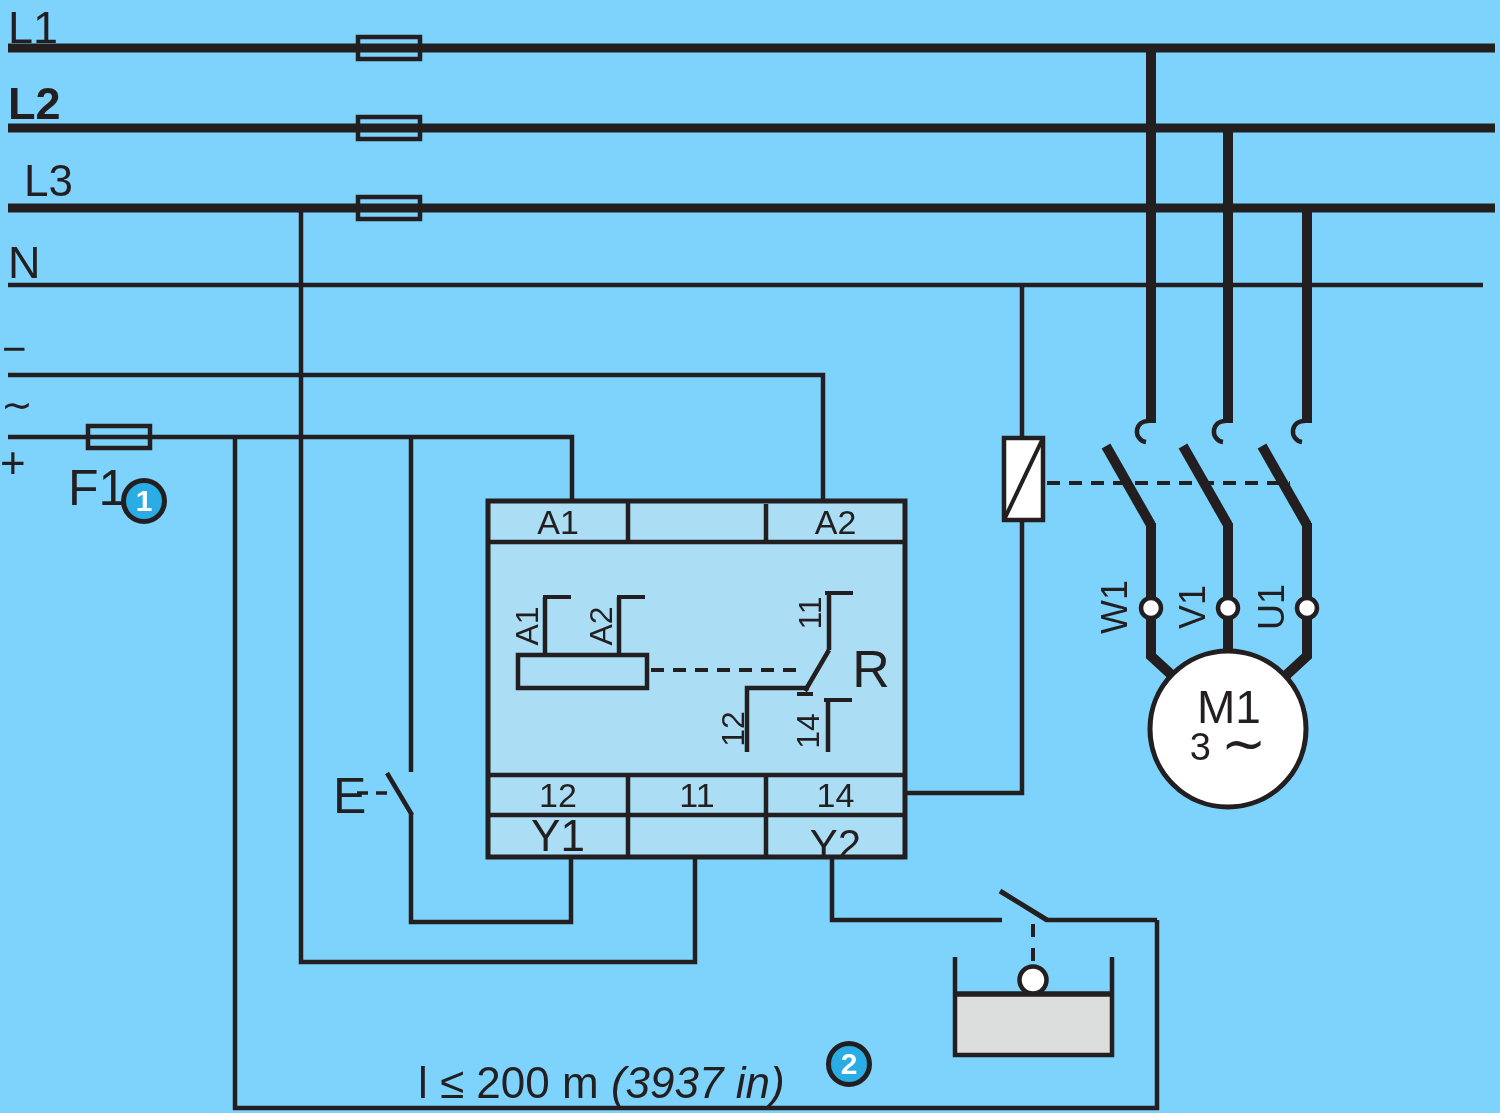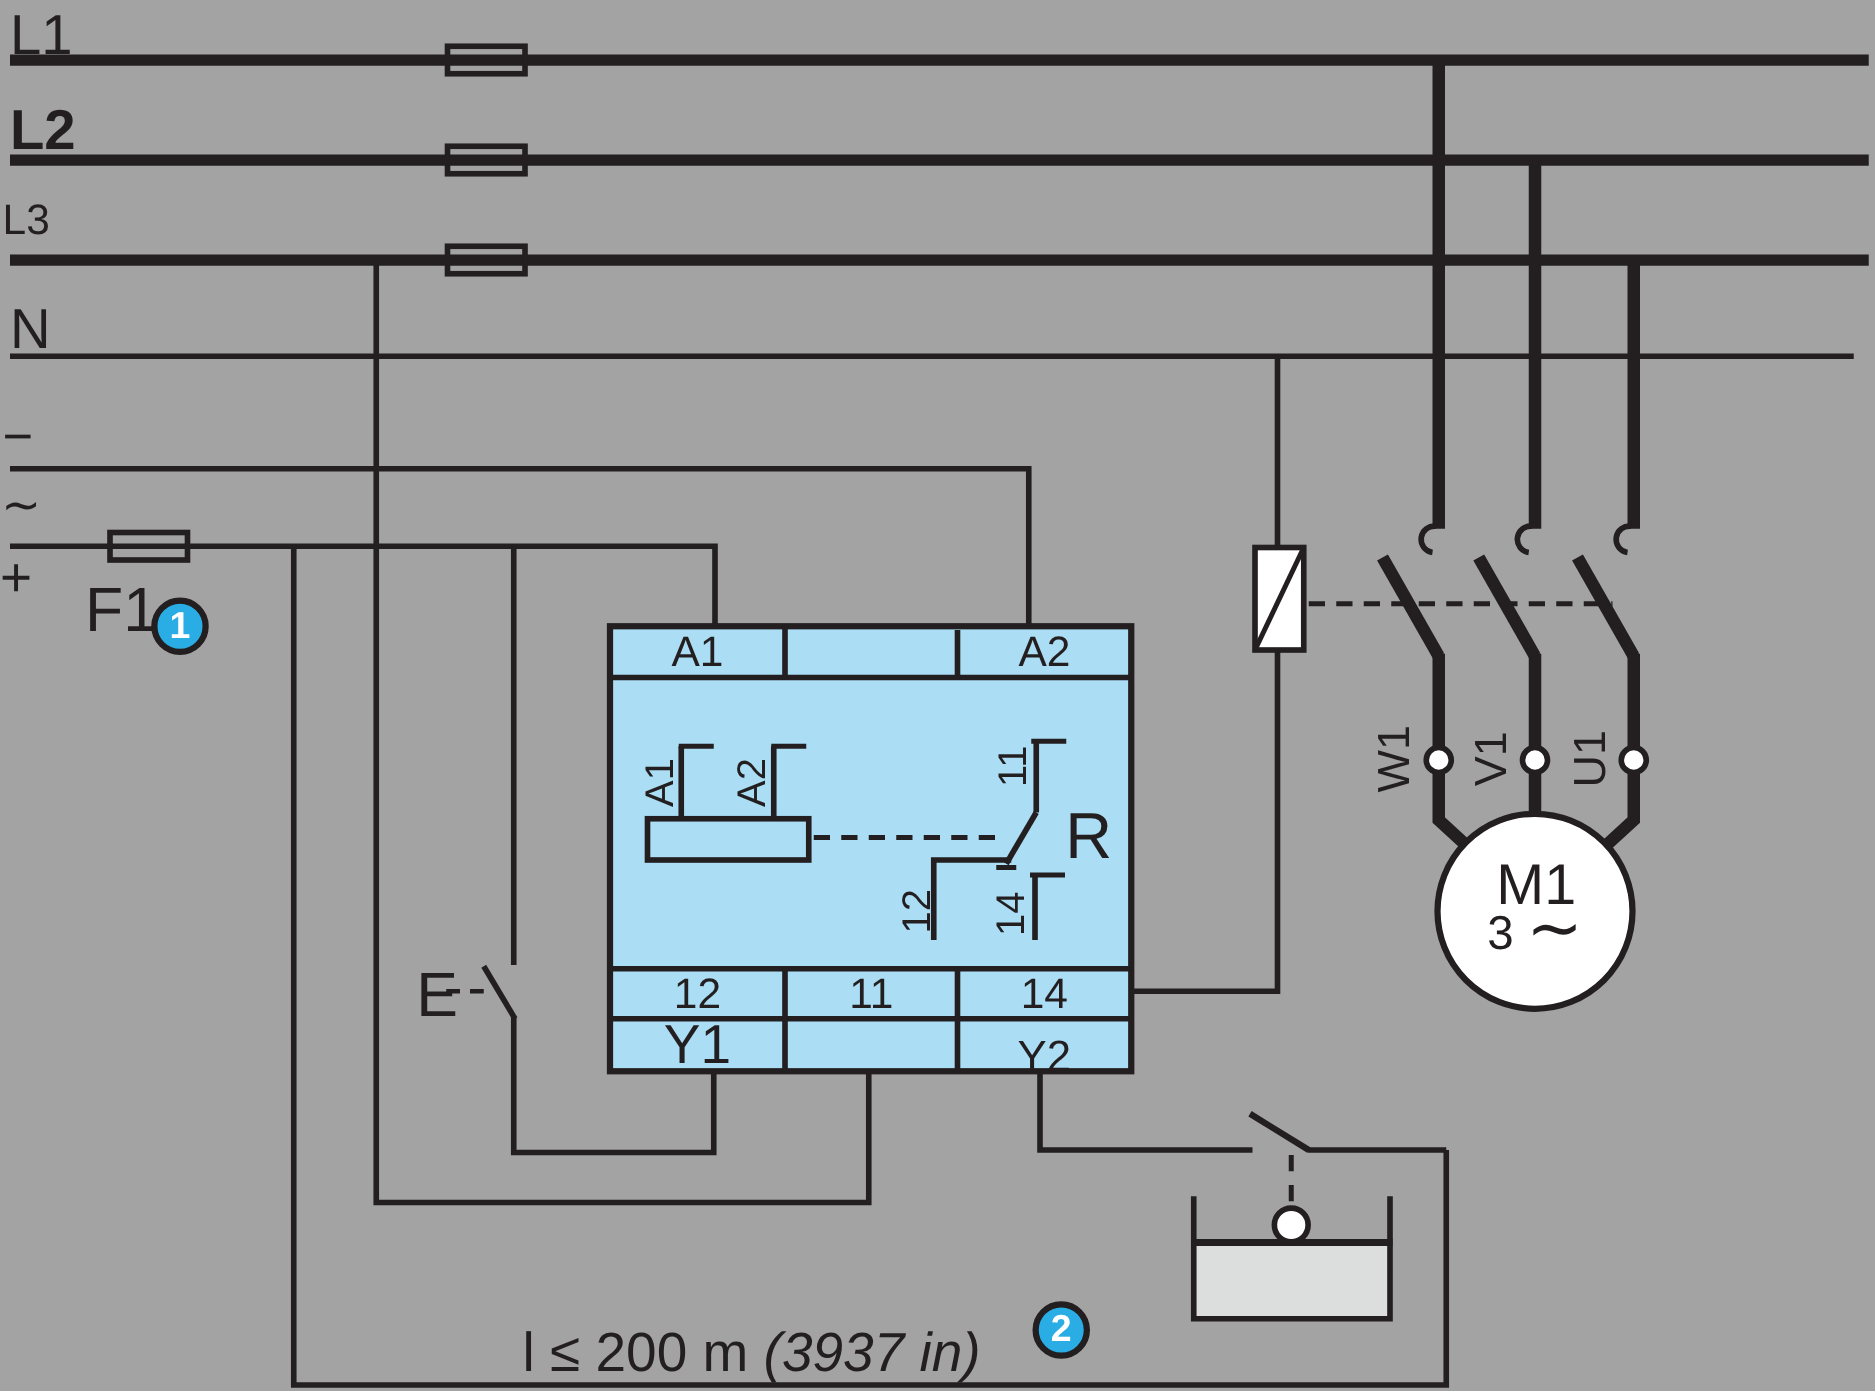--- a/index.html
+++ b/index.html
@@ -1,17 +1,17 @@
 <!DOCTYPE html>
 <html><head>
 <meta charset="utf-8">
 <style>
   html,body{margin:0;padding:0;background:#ffffff;}
   .diagram{
-    position:relative;width:1500px;height:1113px;background:#a3a3a3;
+    position:relative;width:1500px;height:1113px;background:#7dd3fc;
     font-family:"Liberation Sans", sans-serif;color:#231f20;overflow:hidden;
   }
   .diagram svg{position:absolute;left:0;top:0;}
   .lbl{position:absolute;white-space:nowrap;line-height:1;}
   .cell{position:absolute;display:flex;align-items:center;justify-content:center;line-height:1;}
   .rot{transform:translate(-50%,-50%) rotate(-90deg);transform-origin:center;}
   .ctr{transform:translate(-50%,-50%);}
   .badge{
     position:absolute;width:46px;height:46px;border-radius:50%;
     background:#29ade4;border:5px solid #231f20;box-sizing:border-box;
@@ -136,21 +136,21 @@
         <rect x="955" y="994" width="157" height="61" fill="#dcdddd" stroke="none"></rect>
         <path stroke-width="4.5" d="M955 957 V1055 H1112 V957"></path>
         <path stroke-width="5.5" d="M953 994 H1114"></path>
         <circle cx="1033" cy="980" r="13.5" fill="#ffffff" stroke-width="4.5"></circle>
       </g>
     </g>
   </svg>
 
   <div class="lbl" style="left:8px;top:5px;font-size:45px;">L1</div>
   <div class="lbl" style="left:8px;top:81px;font-size:45px;font-weight:bold;">L2</div>
-  <div class="lbl" style="left:2px;top:159px;font-size:34px;">L3</div>
+  <div class="lbl" style="left:24px;top:159px;font-size:44px;">L3</div>
   <div class="lbl" style="left:8px;top:240px;font-size:45px;">N</div>
 
   <div class="lbl" style="left:2px;top:328px;font-size:42px;">−</div>
   <div class="lbl" style="left:1px;top:386px;font-size:38px;">∼</div>
   <div class="lbl" style="left:0px;top:441px;font-size:44px;">+</div>
   <div class="lbl" style="left:68px;top:463px;font-size:50px;">F1</div>
 
   <div class="lbl" style="left:333px;top:771px;font-size:50px;">E</div>
 
   <div class="badge" style="left:121px;top:478px;">
@@ -159,21 +159,21 @@
   <div class="badge" style="left:826px;top:1041px;">
     <span>2</span>
   </div>
 
   <div class="cell" style="left:488px;top:503px;width:140px;height:37px;font-size:34px;">A1</div>
   <div class="cell" style="left:766px;top:503px;width:139px;height:37px;font-size:34px;">A2</div>
   <div class="cell" style="left:488px;top:777px;width:140px;height:36px;font-size:34px;">12</div>
   <div class="cell" style="left:628px;top:777px;width:138px;height:36px;font-size:34px;">11</div>
   <div class="cell" style="left:766px;top:777px;width:139px;height:36px;font-size:34px;">14</div>
   <div class="cell" style="left:488px;top:817px;width:140px;height:38px;font-size:44px;">Y1</div>
-  <div class="cell" style="left:766px;top:817px;width:139px;height:56px;font-size:35px;">Y2</div>
+  <div class="cell" style="left:766px;top:817px;width:139px;height:56px;font-size:42px;">Y2</div>
 
   <div class="lbl rot" style="left:527px;top:626px;font-size:32px;">A1</div>
   <div class="lbl rot" style="left:601px;top:626px;font-size:32px;">A2</div>
   <div class="lbl rot" style="left:810px;top:613px;font-size:32px;">11</div>
   <div class="lbl rot" style="left:733px;top:729px;font-size:32px;">12</div>
   <div class="lbl rot" style="left:808px;top:731px;font-size:32px;">14</div>
   <div class="lbl ctr" style="left:871px;top:669px;font-size:52px;">R</div>
 
   <div class="lbl rot" style="left:1115px;top:607px;font-size:36px;">W1</div>
   <div class="lbl rot" style="left:1193px;top:607px;font-size:36px;">V1</div>

